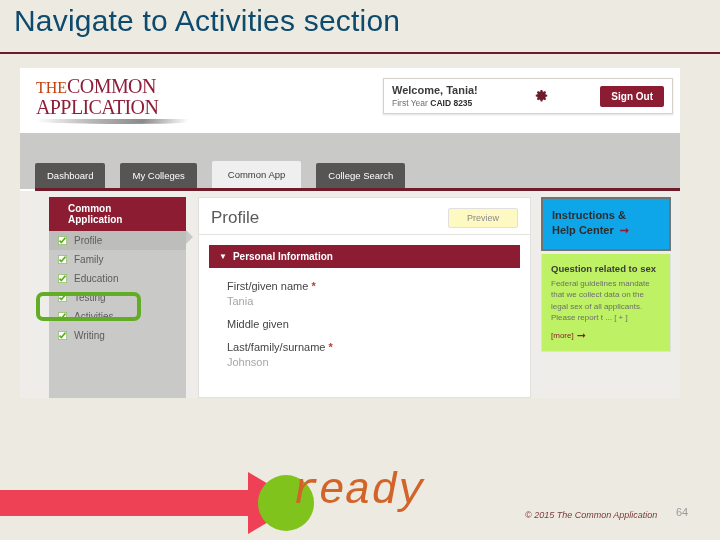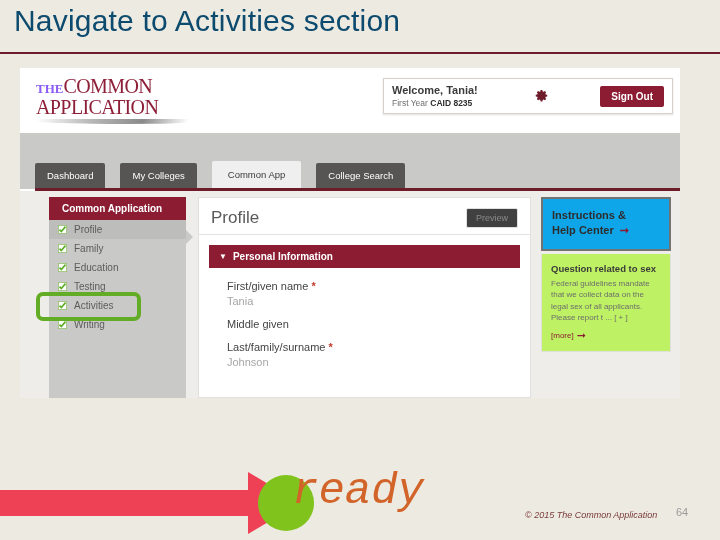--- a/index.html
+++ b/index.html
@@ -61,24 +61,23 @@
   }
   .ca-logo .l1, .ca-logo .l2 {
     font-family: "Liberation Serif", serif;
     color: #8e1f38;
     line-height: 1;
     white-space: nowrap;
   }
   .ca-logo .l1 { font-size: 20px; letter-spacing: -0.6px; }
   .ca-logo .l2 { font-size: 20px; letter-spacing: -0.6px; margin-top: 1px; }
   .ca-logo .l1 .the {
-    font-size: 13px;
-    color: #8b5cf6;
+    font-size: 16px;
+    color: #c2410c;
     letter-spacing: 0px;
-    font-weight: bold;
   }
   .ca-logo .swoosh {
     margin-top: 2px;
     height: 5px;
     width: 152px;
     background: linear-gradient(100deg, #ffffff 0%, #b9b9b9 35%, #8a8a8a 70%, #ffffff 100%);
     border-radius: 0 0 40% 60%;
   }
 
   .welcome-box {
@@ -188,21 +187,21 @@
     top: 6px;
     width: 137px;
     bottom: 0;
     background: #c9c9c7;
   }
   .side-nav-title {
     background: #8b1c32;
     color: #ffffff;
     font-size: 10px;
     font-weight: bold;
-    padding: 6px 13px;
+    padding: 6px 19px;
   }
   .side-item {
     display: flex;
     align-items: center;
     font-size: 10px;
     color: #5c5c5c;
     padding: 4px 9px;
   }
   .side-item.selected { background: #bdbdbb; }
   .side-check {
@@ -250,24 +249,24 @@
     border-bottom: 1px solid #e4e2de;
   }
   .panel-title {
     font-size: 17px;
     color: #5a5a5a;
     font-weight: normal;
   }
   .preview-btn {
     font-size: 9px;
     color: #8a8a8a;
-    background: #404040;
+    background: #fef9c3;
     border: 1px solid #e0e0e0;
     border-radius: 2px;
-    padding: 4px 9px;
+    padding: 4px 18px;
   }
   .section-bar {
     margin: 10px 10px 0;
     background: #8b1c32;
     color: #ffffff;
     font-size: 10px;
     font-weight: bold;
     padding: 6px 10px;
     display: flex;
     align-items: center;

